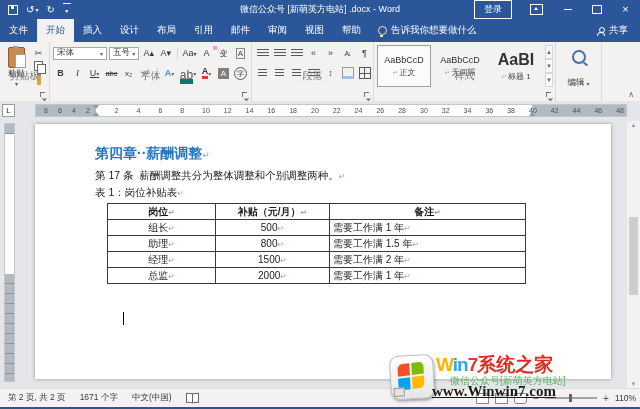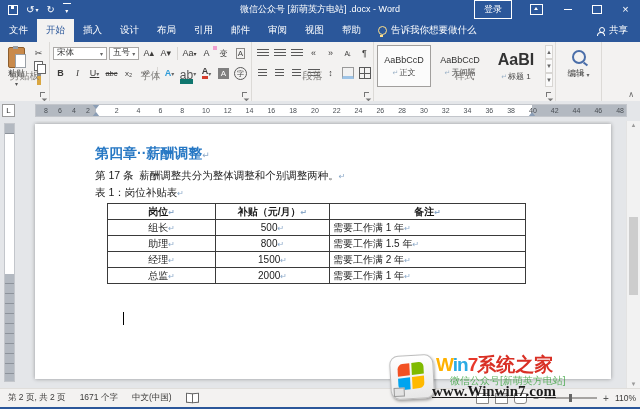--- a/index.html
+++ b/index.html
@@ -86,21 +86,21 @@
   .gallery{display:flex;gap:2px;align-items:stretch;height:42px;}
   .stycard{width:52px;border:1px solid transparent;display:flex;flex-direction:column;align-items:center;justify-content:center;overflow:hidden;background:transparent;}
   .stycard.sel{border:1px solid #a19f9d;background:#fbfbfb;}
   .stycard .preview{font-size:9px;color:#333;white-space:nowrap;}
   .stycard.big .preview{font-size:16px;font-weight:bold;}
   .stycard .stylabel{font-size:8px;color:#444;margin-top:2px;white-space:nowrap;}
   .stylabel .pmark{color:#9db3c8;font-size:7px;margin-right:1px;}
   .gal-scroll{width:11px;margin-left:2px;display:flex;flex-direction:column;justify-content:space-between;height:42px;}
   .gal-scroll span{height:13px;display:flex;align-items:center;justify-content:center;font-size:6px;color:#666;border:1px solid #d8d6d3;background:#fafafa;}
   
-  .grp-edit{width:46px;display:flex;flex-direction:column;align-items:center;}
+  .grp-edit{width:46px;display:flex;flex-direction:column;align-items:center;gap:9px;}
   .searchglass{width:10px;height:10px;border:2px solid #4a6ea9;border-radius:50%;position:relative;margin-top:5px;}
   .searchglass::after{content:"";position:absolute;right:-4px;bottom:-3px;width:5px;height:2px;background:#4a6ea9;transform:rotate(40deg);}
   .editlabel{font-size:8.5px;color:#333;margin-top:4px;display:flex;align-items:center;gap:2px;}
   .collapse{position:absolute;right:6px;bottom:2px;font-size:8px;color:#666;}
   
   .rulerrow{position:absolute;top:101px;left:0;right:0;height:20px;background:#e4e6e9;}
   .tabsel{position:absolute;left:2px;top:3px;width:13px;height:13px;background:#fff;border:1px solid #9a9a9a;color:#333;font-size:8px;display:flex;align-items:center;justify-content:center;box-sizing:border-box;}
   .hruler{position:absolute;left:35px;top:3px;width:592px;height:13px;background:#fff;border:1px solid #c3c6cb;box-sizing:border-box;overflow:hidden;}
   .rseg{position:absolute;top:0;bottom:0;background:#b3b9c1;}
   .rnum{position:absolute;top:2px;font-size:7px;color:#4a4f55;}

